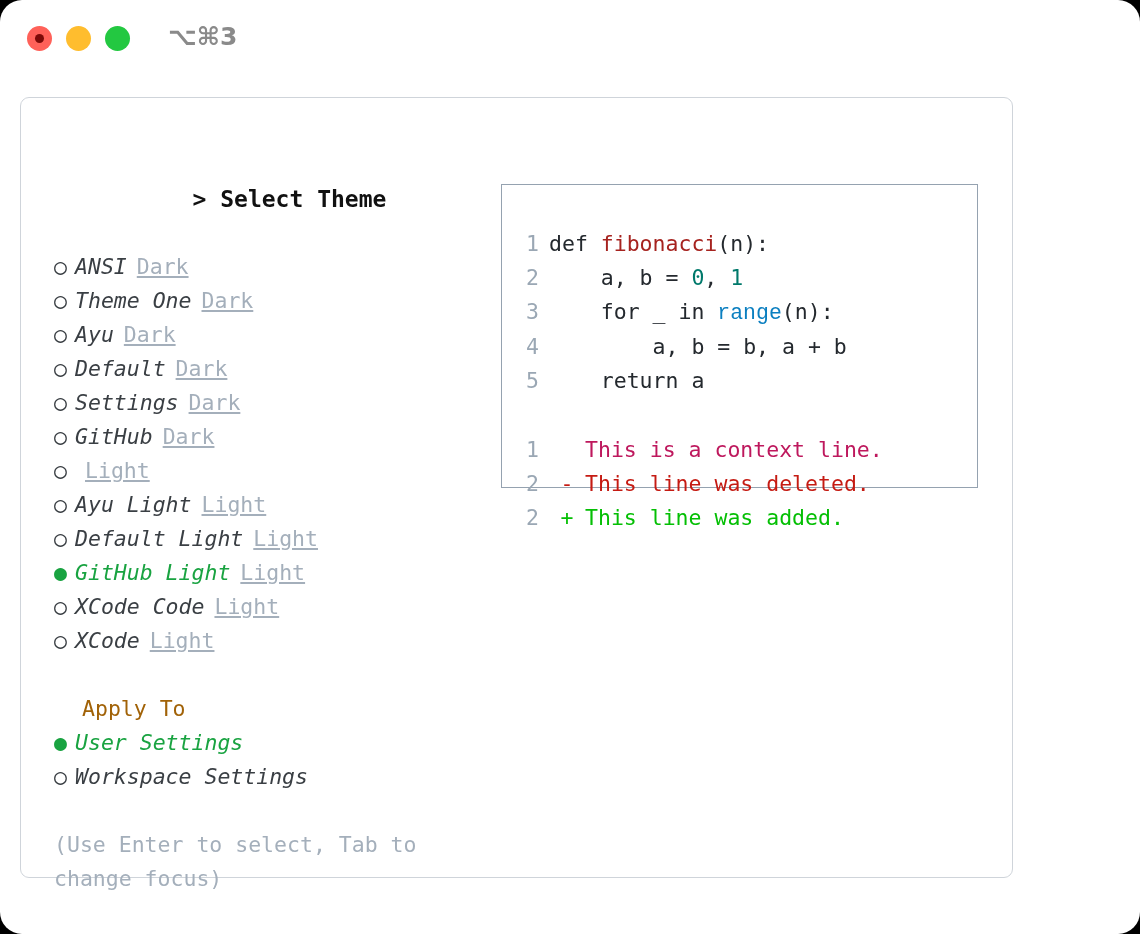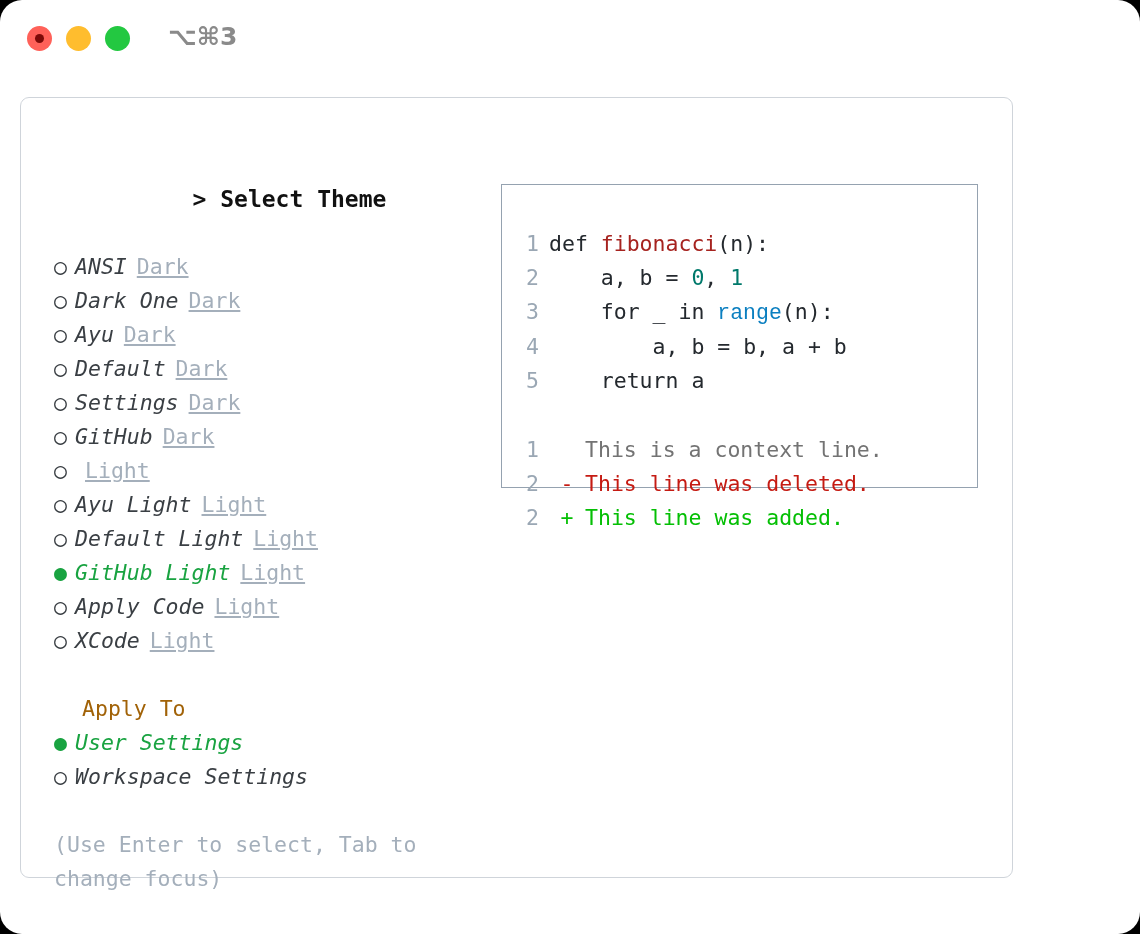--- a/index.html
+++ b/index.html
@@ -199,21 +199,21 @@
     top: 248px;
     font-size: 21.5px;
     line-height: 34px;
     white-space: pre;
   }
   .diff-mark {
     display: inline-block;
     width: 36px;
     text-align: center;
   }
-  .diff-ctx  { color: #737373; }
+  .diff-ctx  { color: #be185d; }
   .diff-del  { color: #c51b13; }
   .diff-add  { color: #04bf04; }
 </style>
 </head>
 <body>
 
 <div class="page">
 
   <div class="titlebar">
     <div class="dots">
@@ -228,30 +228,30 @@
     <div class="columns">
 
       <div class="left-col">
 
         <div class="section-title mono">
           <span class="caret">&gt;</span><span> </span><span>Select Theme</span>
         </div>
 
         <div id="theme-list">
             <div class="opt-row mono"><span class="bullet">○</span><span class="opt-label">ANSI</span><span class="opt-kind">Dark</span></div>
-            <div class="opt-row mono"><span class="bullet">○</span><span class="opt-label">Dark One</span><span class="opt-kind">Dark</span></div>
+            <div class="opt-row mono"><span class="bullet">○</span><span class="opt-label">Theme One</span><span class="opt-kind">Dark</span></div>
             <div class="opt-row mono"><span class="bullet">○</span><span class="opt-label">Ayu</span><span class="opt-kind">Dark</span></div>
             <div class="opt-row mono"><span class="bullet">○</span><span class="opt-label">Default</span><span class="opt-kind">Dark</span></div>
             <div class="opt-row mono"><span class="bullet">○</span><span class="opt-label">Settings</span><span class="opt-kind">Dark</span></div>
             <div class="opt-row mono"><span class="bullet">○</span><span class="opt-label">GitHub</span><span class="opt-kind">Dark</span></div>
             <div class="opt-row mono"><span class="bullet">○</span><span class="opt-kind">Light</span></div>
             <div class="opt-row mono"><span class="bullet">○</span><span class="opt-label">Ayu Light</span><span class="opt-kind">Light</span></div>
             <div class="opt-row mono"><span class="bullet">○</span><span class="opt-label">Default Light</span><span class="opt-kind">Light</span></div>
             <div class="opt-row mono selected"><span class="bullet sel">●</span><span class="opt-label">GitHub Light</span><span class="opt-kind">Light</span></div>
-            <div class="opt-row mono"><span class="bullet">○</span><span class="opt-label">Apply Code</span><span class="opt-kind">Light</span></div>
+            <div class="opt-row mono"><span class="bullet">○</span><span class="opt-label">XCode Code</span><span class="opt-kind">Light</span></div>
             <div class="opt-row mono"><span class="bullet">○</span><span class="opt-label">XCode</span><span class="opt-kind">Light</span></div>
           </div>
 
         <div class="subsection mono">Apply To</div>
         <div id="apply-list">
             <div class="opt-row mono selected"><span class="bullet sel">●</span><span class="opt-label">User Settings</span></div>
             <div class="opt-row mono"><span class="bullet">○</span><span class="opt-label">Workspace Settings</span></div>
           </div>
 
         <div class="hint mono">(Use Enter to select, Tab to change focus)</div>

